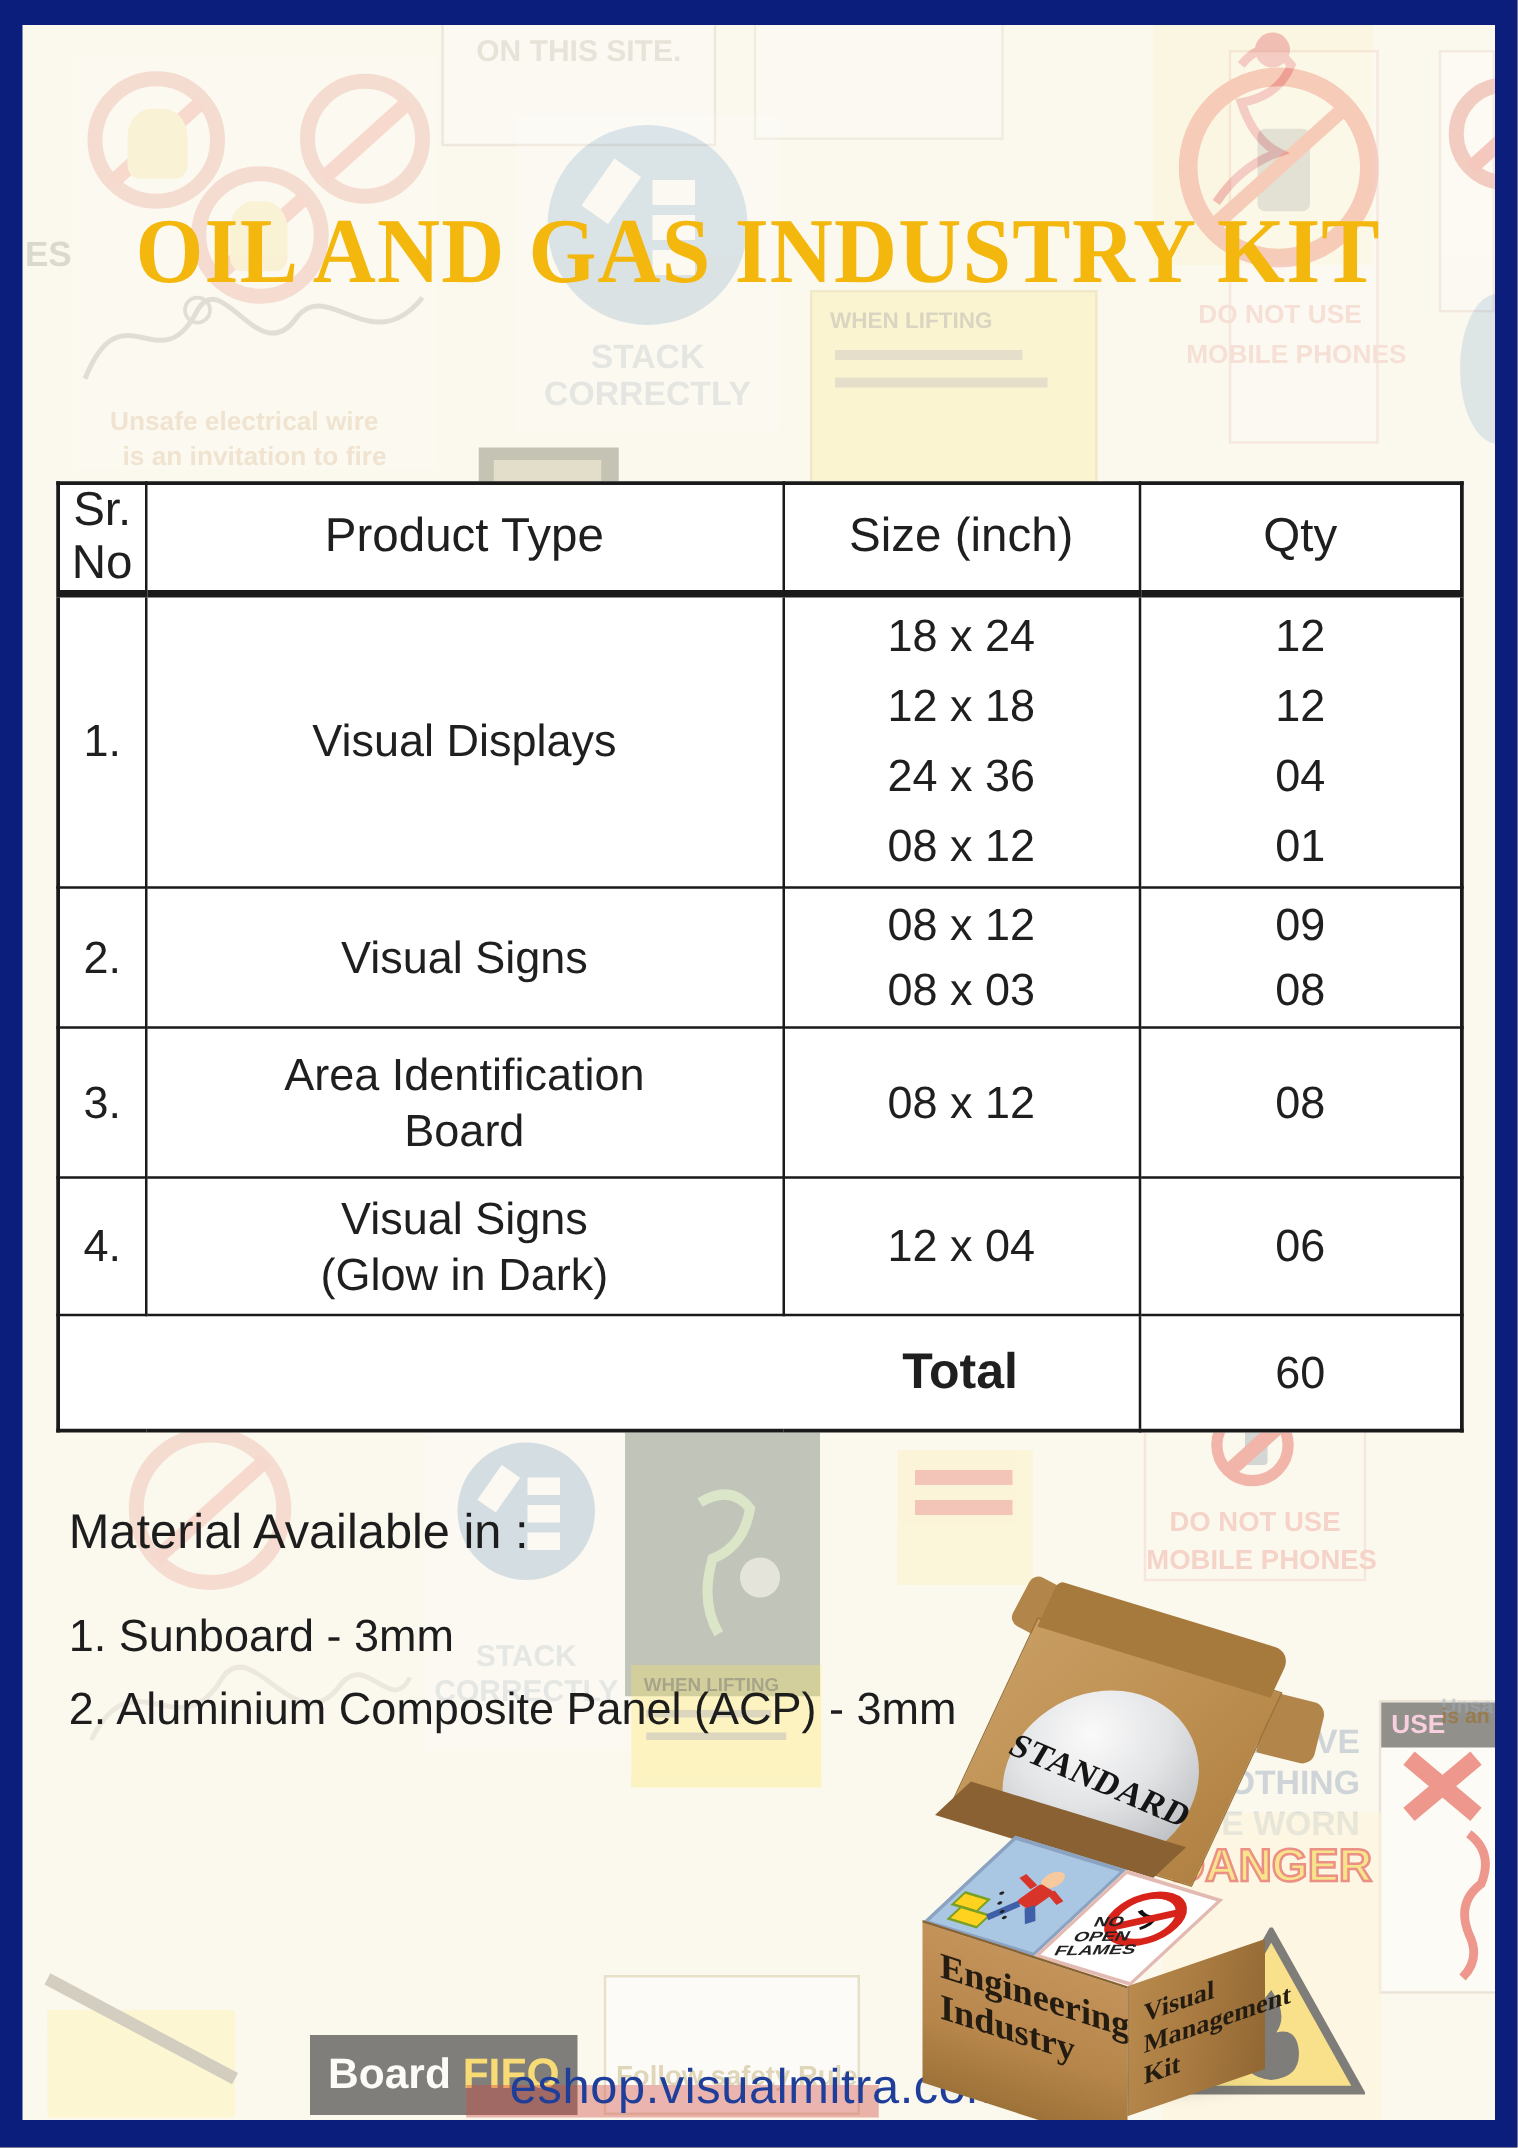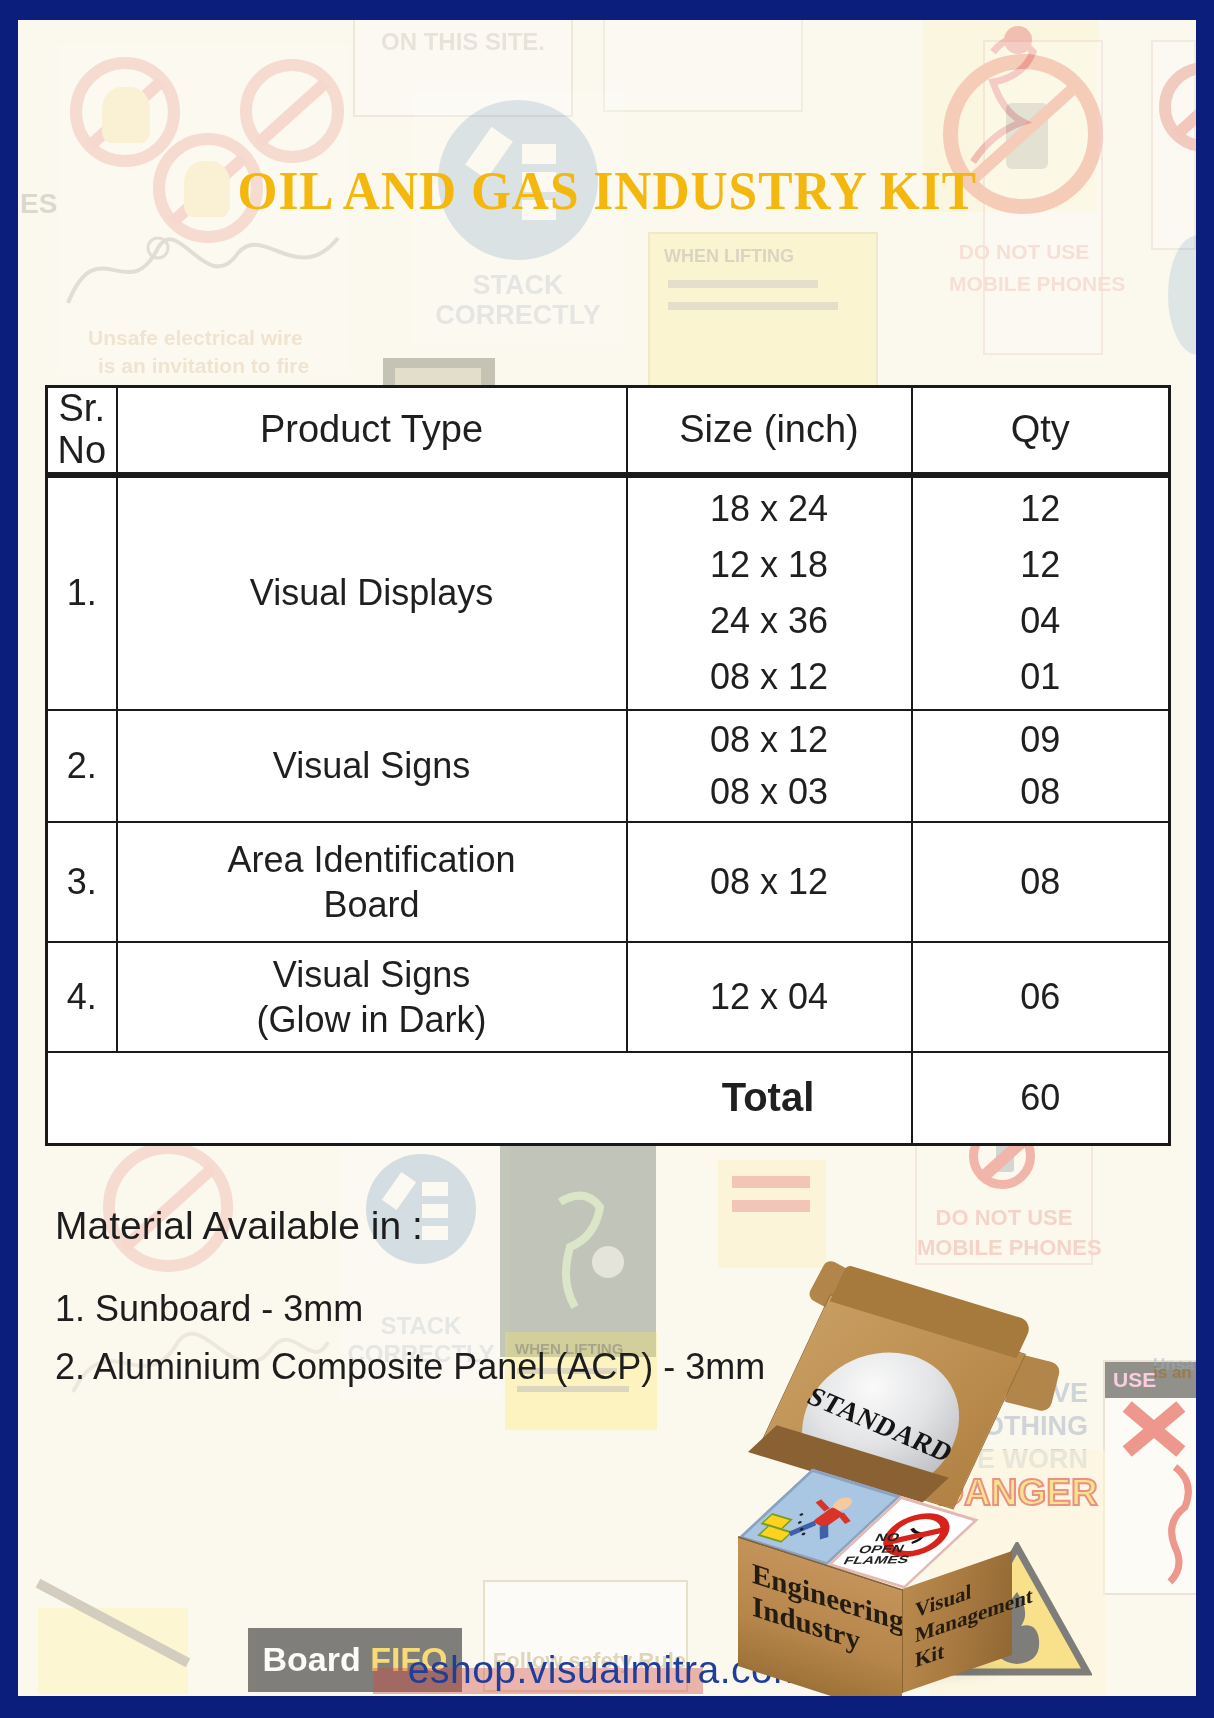--- a/index.html
+++ b/index.html
@@ -15,21 +15,21 @@
                  background:#e23a2e; transform:rotate(-42deg); }
   .bgtxt { position:absolute; font-weight:bold; white-space:nowrap; }
   .bluedisc { position:absolute; border-radius:50%; background:#3f7cb6; }
 
   
   .title { position:absolute; left:0; top:48px; width:100%; text-align:center;
            font-size:52px; font-weight:bold; color:#474747; }
   .title span { display:inline-block; transform:scale(.82,1.08); letter-spacing:0px; }
   .subtitle { position:absolute; left:0; top:140px; width:100%; text-align:center;
               font-family:"Liberation Serif", serif; font-weight:bold;
-              font-size:53px; color:#f3b70d; }
+              font-size:72px; color:#f3b70d; }
   .subtitle span { display:inline-block; transform:scale(.97,1.03); letter-spacing:1px; }
   .variant { position:absolute; left:0; top:234px; width:100%; text-align:center;
              font-family:"Liberation Serif", serif; font-weight:bold;
              font-size:58px; color:#2f2e2c; letter-spacing:2px; }
 
   
   .tblwrap { position:absolute; left:27px; top:365px; }
   table { border-collapse:collapse; table-layout:fixed; width:1123px; background:#fff;
           border:3px solid #1a1a1a; font-size:36px; color:#1f1f1f; }
   td, th { border:2px solid #1a1a1a; text-align:center; vertical-align:middle;

